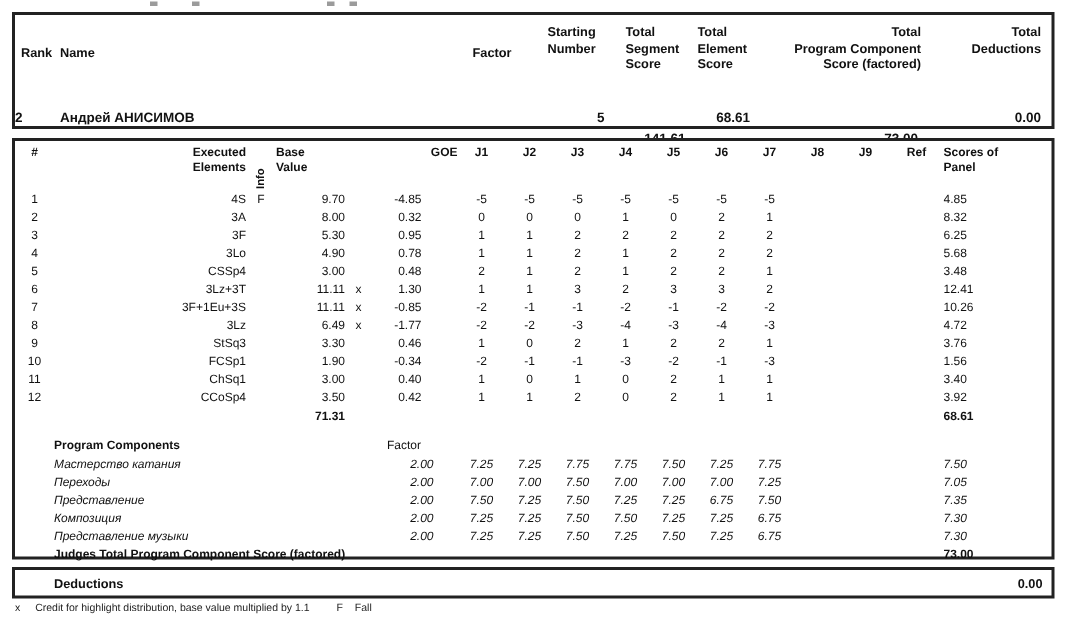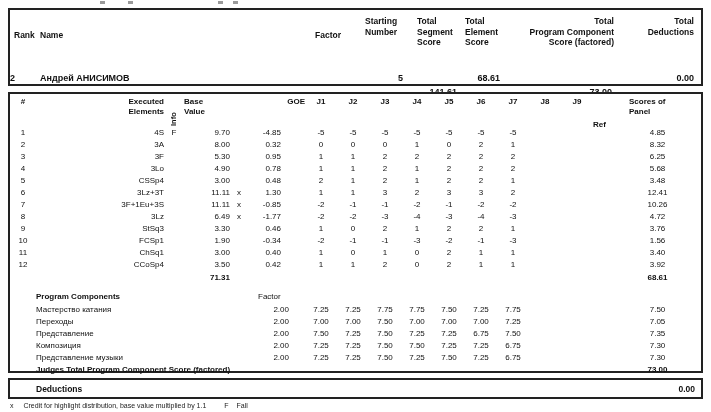--- a/index.html
+++ b/index.html
@@ -36,26 +36,26 @@
   .el-row{height:12px;line-height:12px;font-size:8px;}
   .cell{overflow:hidden;}
   .c-num{text-align:center;}
   .c-name{text-align:right;}
   .c-info{text-align:center;}
   .c-base{text-align:right;padding-right:6px;}
   .c-x{text-align:left;padding-left:1px;}
   .c-goe{text-align:right;padding-right:24px;}
   .c-goe-head{text-align:right;padding-left:8px;padding-right:0;}
   .c-j{text-align:center;}
-  .c-ref{text-align:left;margin-top:23px;}
-  .c-panel{text-align:center;padding-right:14px;}
+  .c-ref{text-align:center;}
+  .c-panel{text-align:left;padding-right:14px;}
   .total-row{height:14px;line-height:13px;font-size:8px;font-weight:bold;}
   .spacer{height:6px;}
   .comp-head{height:13px;line-height:12px;font-size:8px;}
-  .comp-row{height:12px;line-height:12px;font-size:8px;}
+  .comp-row{height:12px;line-height:12px;font-size:8px;font-style:italic;}
   .comp-total{height:13px;line-height:12px;font-size:8px;font-weight:bold;}
   .span-name{grid-column:2/6;}
   .span-label{grid-column:2/14;}
   .col-goe{grid-column:6;}
   .col-panel{grid-column:17;}
   .col-base{grid-column:4;}
   .bold{font-weight:bold;}
 
   
   .t3 .ded-label{font-size:8.5px;font-weight:bold;padding-left:26px;}

